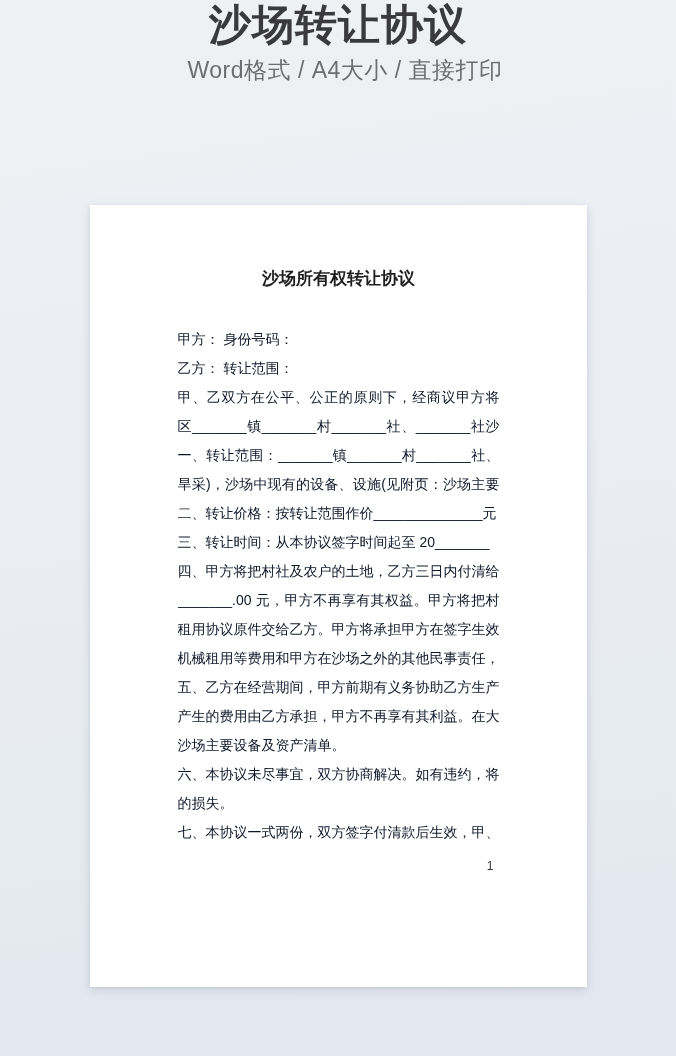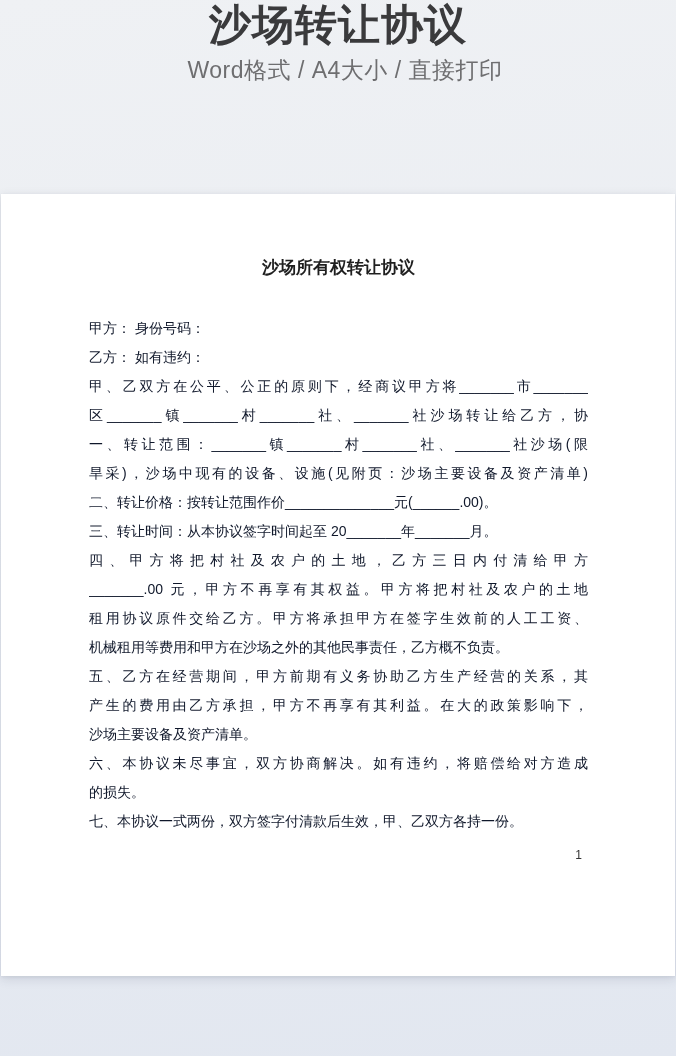--- a/index.html
+++ b/index.html
@@ -30,23 +30,23 @@
     font-size: 23px;
     line-height: 28px;
     font-weight: 400;
     color: #6e6e70;
     letter-spacing: 0.5px;
     margin-left: 14px;
   }
 
   
   .sheet {
-    width: 674px;
+    width: 497px;
     height: 782px;
-    margin: 0 auto;
+    margin: 11px auto;
     background: #ffffff;
     box-shadow: 0 3px 10px rgba(55, 65, 90, 0.14), 0 1px 3px rgba(55, 65, 90, 0.08);
     padding: 62px 87px 0 88px;
   }
   .doc-title {
     text-align: center;
     font-size: 17px;
     line-height: 24px;
     font-weight: 700;
     color: #1f1f1f;
@@ -81,21 +81,21 @@
 
 <div class="header">
   <h1 class="header-title">沙场转让协议</h1>
   <div class="header-subtitle">Word格式 / A4大小 / 直接打印</div>
 </div>
 
 <div class="sheet">
   <div class="doc-title">沙场所有权转让协议</div>
   <div class="doc-body">
     <div class="line">甲方：  身份号码：</div>
-    <div class="line">乙方：  如有违约：</div>
+    <div class="line">乙方：  转让范围：</div>
     <div class="line st">甲、乙双方在公平、公正的原则下，经商议甲方将_______市_______</div>
     <div class="line st">区_______镇_______村_______社、_______社沙场转让给乙方，协</div>
     <div class="line st">一、转让范围：_______镇_______村_______社、_______社沙场(限</div>
     <div class="line st">旱采)，沙场中现有的设备、设施(见附页：沙场主要设备及资产清单)</div>
     <div class="line">二、转让价格：按转让范围作价______________元(______.00)。</div>
     <div class="line">三、转让时间：从本协议签字时间起至 20_______年_______月。</div>
     <div class="line st">四、甲方将把村社及农户的土地，乙方三日内付清给甲方</div>
     <div class="line st">_______.00 元，甲方不再享有其权益。甲方将把村社及农户的土地</div>
     <div class="line st">租用协议原件交给乙方。甲方将承担甲方在签字生效前的人工工资、</div>
     <div class="line">机械租用等费用和甲方在沙场之外的其他民事责任，乙方概不负责。</div>

